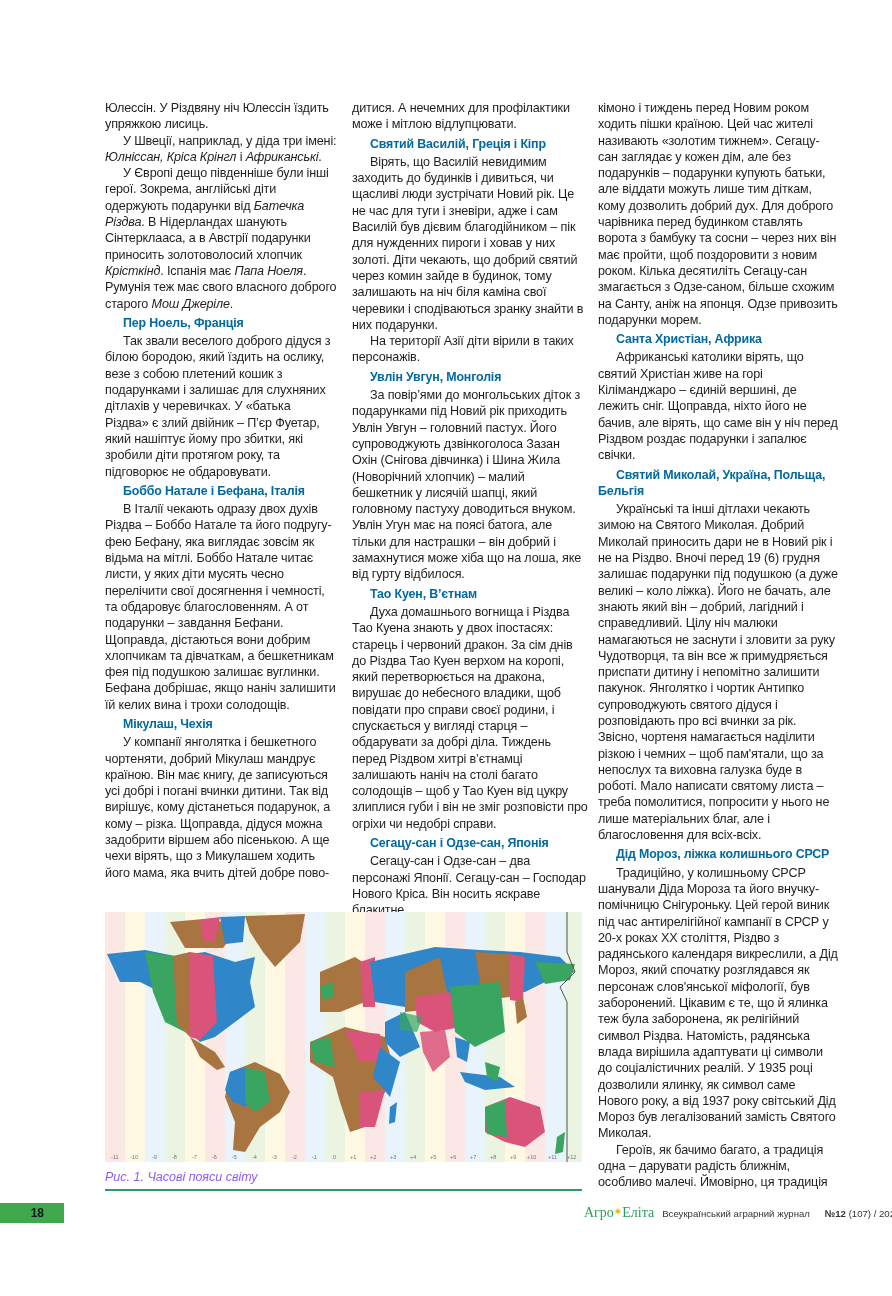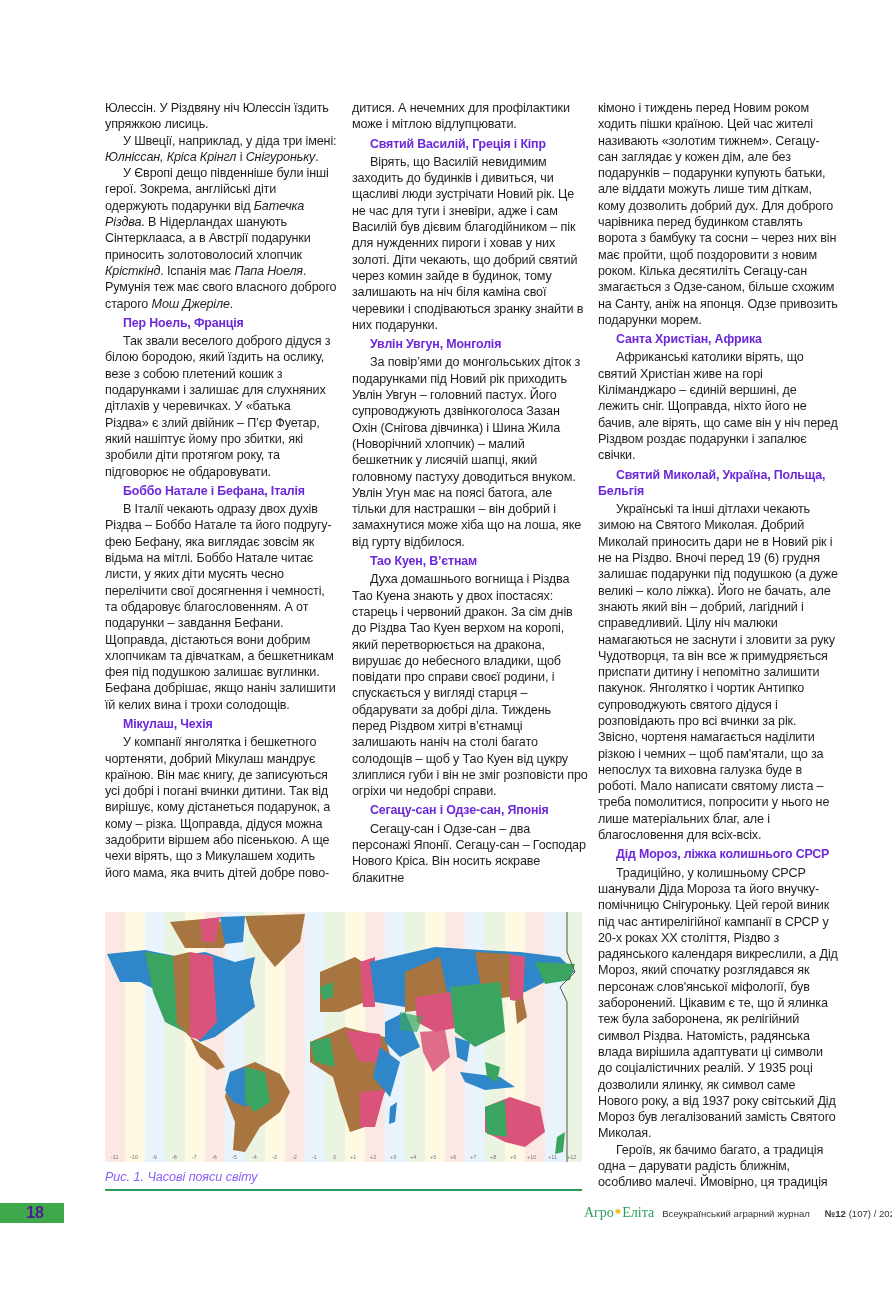--- a/index.html
+++ b/index.html
@@ -6,55 +6,56 @@
   html, body { width: 892px; height: 1296px; background: #ffffff; overflow: hidden; }
   body { position: relative; font-family: "Liberation Sans", "DejaVu Sans", sans-serif; color: #1f1f1f; }
 
   .col { position: absolute; top: 100px; font-size: 12.6px; line-height: 16.3px; letter-spacing: -0.15px; }
   .col1 { left: 105px; width: 232px; }
   .col2 { left: 352px; width: 236px; }
   .col3 { left: 598px; width: 240px; }
 
   .p { text-indent: 18px; }
   .p.cont { text-indent: 0; }
-  .h { color: #6d28d9; font-weight: bold; font-size: 12.4px; line-height: 16.3px; padding-left: 18px; margin: 3px 0 2px 0; }
+  .h { color: #0369a1; font-weight: bold; font-size: 12.4px; line-height: 16.3px; padding-left: 18px; margin: 3px 0 2px 0; }
   .h.wrap { padding-left: 0; text-indent: 18px; }
   i { font-style: italic; }
 
   .figure { position: absolute; left: 105px; top: 912px; width: 477px; height: 250px; }
   .map { width: 477px; height: 250px; display: block; }
   .caption { position: absolute; left: 105px; top: 1170px; font-size: 12.5px; font-style: italic; color: #8b5cf6; }
   .rule { position: absolute; left: 105px; top: 1189px; width: 477px; height: 2px; background: #2a9d5a; }
 
-  .page-num { position: absolute; left: 0; top: 1203px; width: 64px; height: 20px; background: #3ea84a; color: #4c1d95; font-weight: bold; font-size: 16px; line-height: 20px; text-align: right; padding-right: 20px; }
+  .page-num { position: absolute; left: 0; top: 1203px; width: 64px; height: 20px; background: #3ea84a; color: #0f172a; font-weight: bold; font-size: 12px; line-height: 20px; text-align: right; padding-right: 20px; }
   .footer { position: absolute; left: 540px; top: 1204px; height: 18px; display: flex; align-items: center; gap: 8px; white-space: nowrap; }
   .brand { font-family: "Liberation Serif", "DejaVu Serif", serif; font-size: 14px; color: #2a9d5a; margin-left: 44px; }
   .brand .sun { color: #f2b705; font-size: 10px; vertical-align: 2px; }
   .journal { font-size: 9.6px; color: #333; }
   .journal b { font-weight: bold; padding-left: 12px; }
 </style>
 </head>
 <body>
 
 <div class="col col1">
   <p class="p cont">Юлессін. У Різдвяну ніч Юлессін їздить упряжкою лисиць.</p>
-  <p class="p"><span>У Швеції, наприклад, у діда три імені: </span><i>Юлніссан, Кріса Крінгл</i><span> і </span><i>Снігуроньку</i><span>.</span></p>
+  <p class="p"><span>У Швеції, наприклад, у діда три імені: </span><i>Юлніссан, Кріса Крінгл</i><span> і </span><i>Африканські</i><span>.</span></p>
   <p class="p"><span>У Європі дещо південніше були інші герої. Зокрема, англійські діти одержують подарунки від </span><i>Батечка Різдва</i><span>. В Нідерландах шанують Сінтерклааса, а в Австрії подарунки приносить золотоволосий хлопчик </span><i>Крісткінд</i><span>. Іспанія має </span><i>Папа Ноеля</i><span>. Румунія теж має свого власного доброго старого </span><i>Мош Джеріле</i><span>.</span></p>
   <h3 class="h">Пер Ноель, Франція</h3>
   <p class="p">Так звали веселого доброго дідуся з білою бородою, який їздить на ослику, везе з собою плетений кошик з подарунками і залишає для слухняних дітлахів у черевичках. У «батька Різдва» є злий двійник – П’єр Фуетар, який нашіптує йому про збитки, які зробили діти протягом року, та підговорює не обдаровувати.</p>
   <h3 class="h">Боббо Натале і Бефана, Італія</h3>
   <p class="p">В Італії чекають одразу двох духів Різдва – Боббо Натале та його подругу-фею Бефану, яка виглядає зовсім як відьма на мітлі. Боббо Натале читає листи, у яких діти мусять чесно перелічити свої досягнення і чемності, та обдаровує благословенням. А от подарунки – завдання Бефани. Щоправда, дістаються вони добрим хлопчикам та дівчаткам, а бешкетникам фея під подушкою залишає вуглинки. Бефана добрішає, якщо наніч залишити їй келих вина і трохи солодощів.</p>
   <h3 class="h">Мікулаш, Чехія</h3>
   <p class="p">У компанії янголятка і бешкетного чортеняти, добрий Мікулаш мандрує країною. Він має книгу, де записуються усі добрі і погані вчинки дитини. Так від вирішує, кому дістанеться подарунок, а кому – різка. Щоправда, дідуся можна задобрити віршем або пісенькою. А ще чехи вірять, що з Микулашем ходить його мама, яка вчить дітей добре пово-</p>
 </div>
 
 <div class="col col2">
   <p class="p cont">дитися. А нечемних для профілактики може і мітлою відлупцювати.</p>
   <h3 class="h">Святий Василій, Греція і Кіпр</h3>
   <p class="p">Вірять, що Василій невидимим заходить до будинків і дивиться, чи щасливі люди зустрічати Новий рік. Це не час для туги і зневіри, адже і сам Василій був дієвим благодійником – пік для нужденних пироги і ховав у них золоті. Діти чекають, що добрий святий через комин зайде в будинок, тому залишають на ніч біля каміна свої черевики і сподіваються зранку знайти в них подарунки.</p>
+  <p class="p">На території Азії діти вірили в таких персонажів.</p>
   <h3 class="h">Увлін Увгун, Монголія</h3>
   <p class="p">За повір’ями до монгольських діток з подарунками під Новий рік приходить Увлін Увгун – головний пастух. Його супроводжують дзвінкоголоса Зазан Охін (Снігова дівчинка) і Шина Жила (Новорічний хлопчик) – малий бешкетник у лисячій шапці, який головному пастуху доводиться внуком. Увлін Угун має на поясі батога, але тільки для настрашки – він добрий і замахнутися може хіба що на лоша, яке від гурту відбилося.</p>
   <h3 class="h">Тао Куен, В’єтнам</h3>
   <p class="p">Духа домашнього вогнища і Різдва Тао Куена знають у двох іпостасях: старець і червоний дракон.  За сім днів до Різдва Тао Куен верхом на коропі, який перетворюється на дракона, вирушає до небесного владики, щоб повідати про справи своєї родини, і спускається у вигляді старця – обдарувати за добрі діла. Тиждень перед Різдвом хитрі в’єтнамці залишають наніч на столі багато солодощів – щоб у Тао Куен від цукру злиплися губи і він не зміг розповісти про огріхи чи недобрі справи.</p>
   <h3 class="h">Сегацу-сан і Одзе-сан, Японія</h3>
   <p class="p">Сегацу-сан і Одзе-сан – два персонажі Японії. Сегацу-сан – Господар Нового Кріса. Він носить яскраве блакитне</p>
 </div>
 
 <div class="col col3">
   <p class="p cont">кімоно і тиждень перед Новим роком ходить пішки країною. Цей час жителі називають «золотим тижнем». Сегацу-сан заглядає у кожен дім, але без подарунків – подарунки купують батьки, але віддати можуть лише тим діткам, кому дозволить добрий дух. Для доброго чарівника перед будинком ставлять ворота з бамбуку та сосни – через них він має пройти, щоб поздоровити з новим роком. Кілька десятиліть Сегацу-сан змагається з Одзе-саном, більше схожим на Санту, аніж на японця. Одзе привозить подарунки морем.</p>

